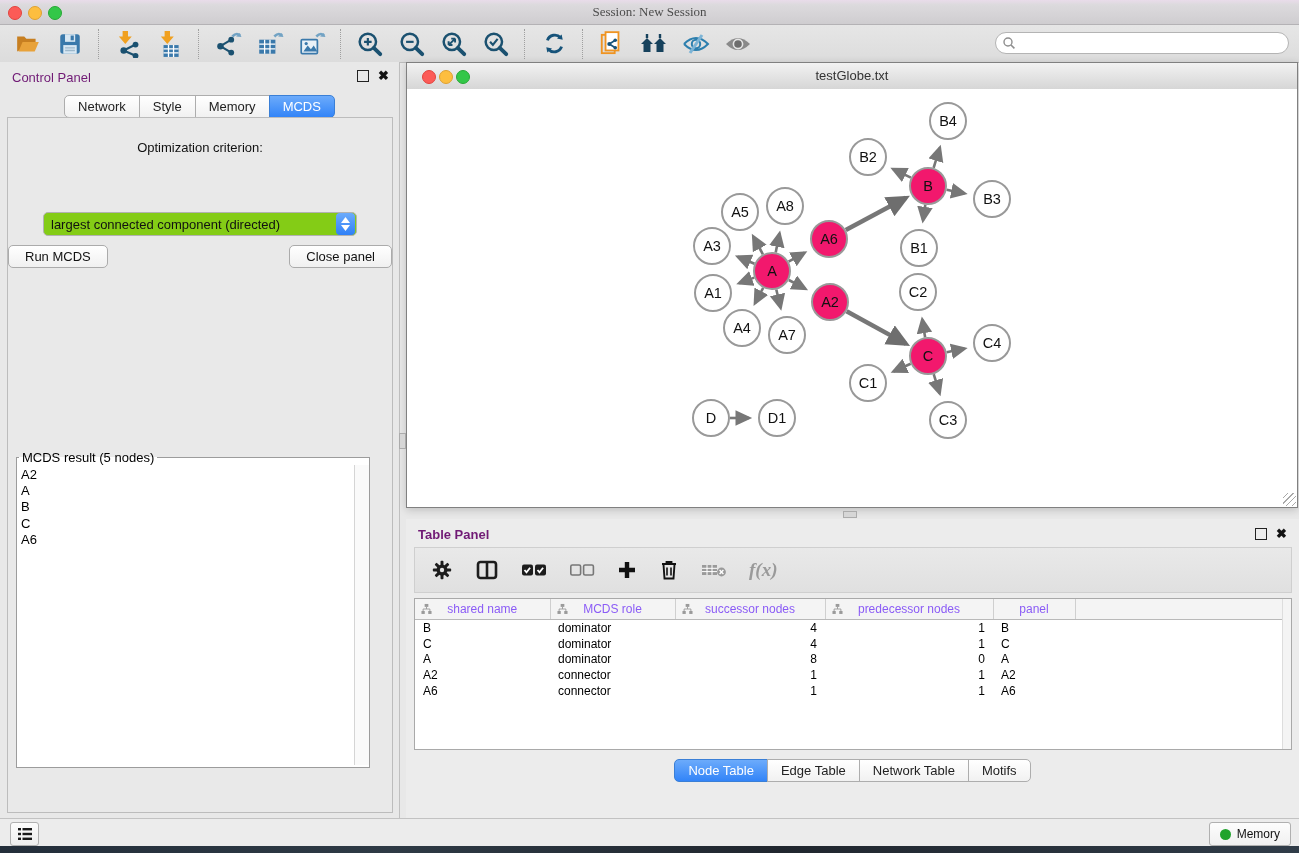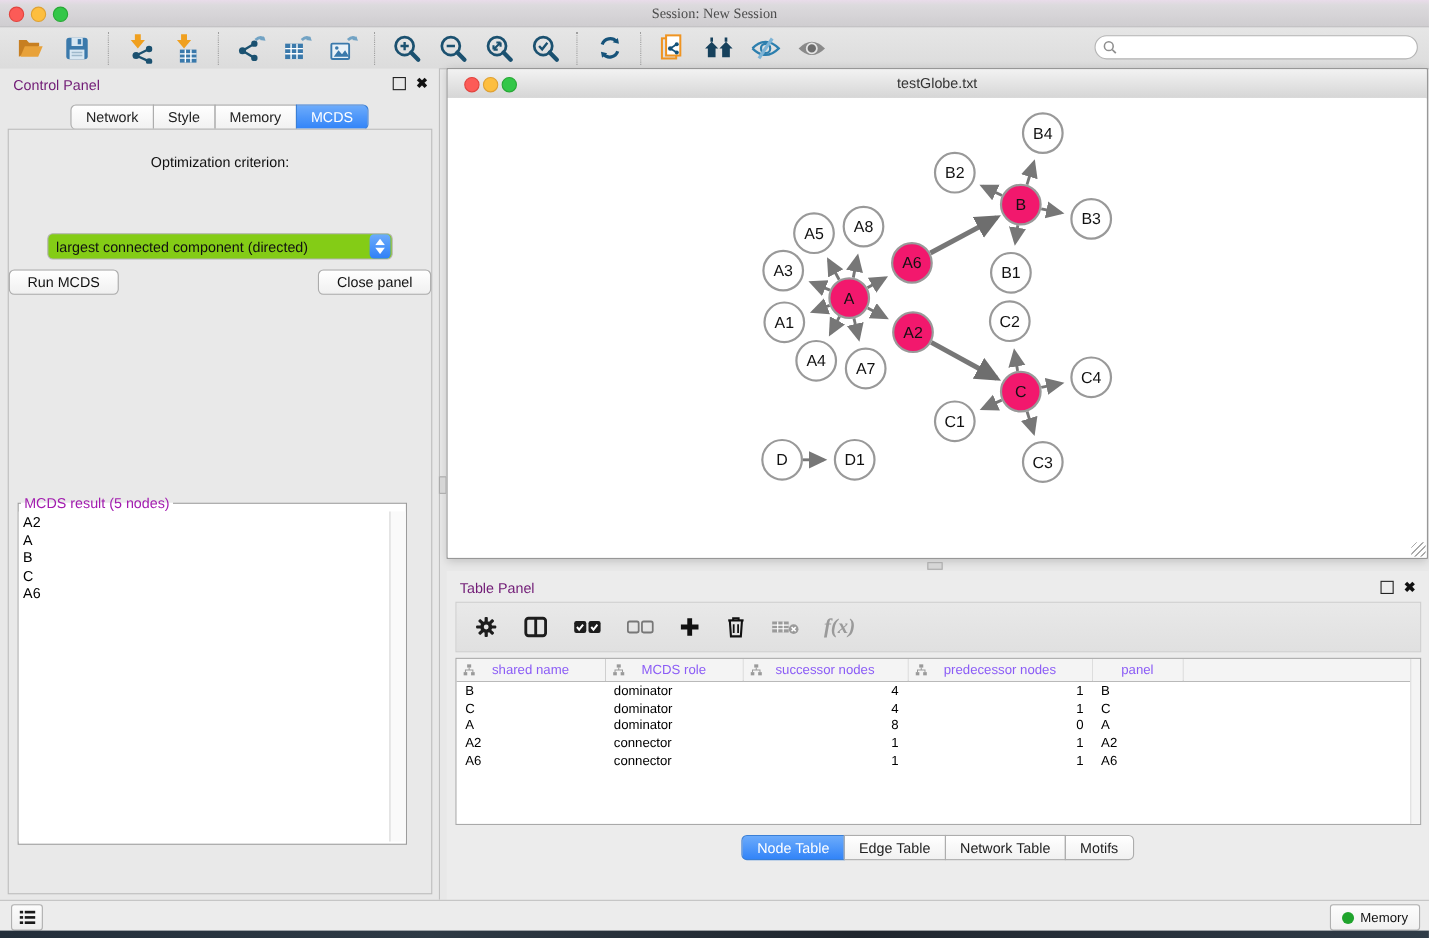--- a/index.html
+++ b/index.html
@@ -52,21 +52,21 @@
   .dropdown .dd-text{flex:1;font-size:13px;color:#111;padding-left:7px;white-space:nowrap;overflow:hidden;}
   .dd-stepper{width:19px;height:22px;border-radius:4px;background:linear-gradient(#6cabfb,#2f80f7);
     display:flex;flex-direction:column;align-items:center;justify-content:center;gap:2px;margin-right:1px;}
   .dd-stepper svg{display:block;}
   .btn-row{position:absolute;left:0;top:127px;width:100%;display:flex;justify-content:space-between;gap:14px;}
   .mac-btn{font-size:13px;color:#111;background:linear-gradient(#ffffff,#f0f0f0);
     border:1px solid #ababab;border-radius:5px;padding:3px 16px;}
 
   fieldset.mcds{position:absolute;left:8px;top:332px;width:352px;height:316px;
     border:1px solid #9c9c9c;margin:0;padding:0;background:#fff;}
-  fieldset.mcds legend{font-size:13px;color:#a21caf;margin-left:2px;padding:0 3px;background:transparent;}
+  fieldset.mcds legend{font-size:13px;color:#000000;margin-left:2px;padding:0 3px;background:transparent;}
   .mcds-list{position:absolute;left:0;top:0;right:14px;bottom:0;background:#fff;padding:2px 0 0 4px;}
   .mcds-item{font-size:13px;color:#000;line-height:16.2px;}
   .mcds-scroll{position:absolute;right:0;top:0;bottom:0;width:14px;background:#fafafa;border-left:1px solid #d5d5d5;}
 
   
   .net-window{position:absolute;left:406px;top:62px;width:892px;height:446px;
     border:1px solid #808080;box-sizing:border-box;background:#fff;box-shadow:0 2px 8px rgba(0,0,0,.18);}
   .net-titlebar{position:absolute;left:0;top:0;width:100%;height:26px;
     background:linear-gradient(#f2f2f2,#d6d6d6);border-bottom:1px solid #aeaeae;}
   .net-titlebar .tl{top:7px;}
@@ -411,21 +411,21 @@
         </svg>
     </div>
     <div class="resize-grip"></div>
   </div>
 
   <div class="split-v"></div>
   <div class="split-h"></div>
 
   <div class="table-panel">
     <div class="tp-head">
-      <span class="panel-title" style="left:12px;">Table Panel</span>
+      <span class="panel-title" style="left:12px;font-weight:bold;">Table Panel</span>
       <span class="win-btns" style="top:9px;right:12px;">
         <span class="float-box"></span>
         <span class="close-x">✖</span>
       </span>
     </div>
     <div class="tp-toolbar">
       <span class="tp-btn">
         <svg width="22" height="22" viewBox="0 0 24 24">
             <g fill="#1d1d1d">
               <rect x="10.4" y="2" width="3.2" height="5" rx="1"></rect>

